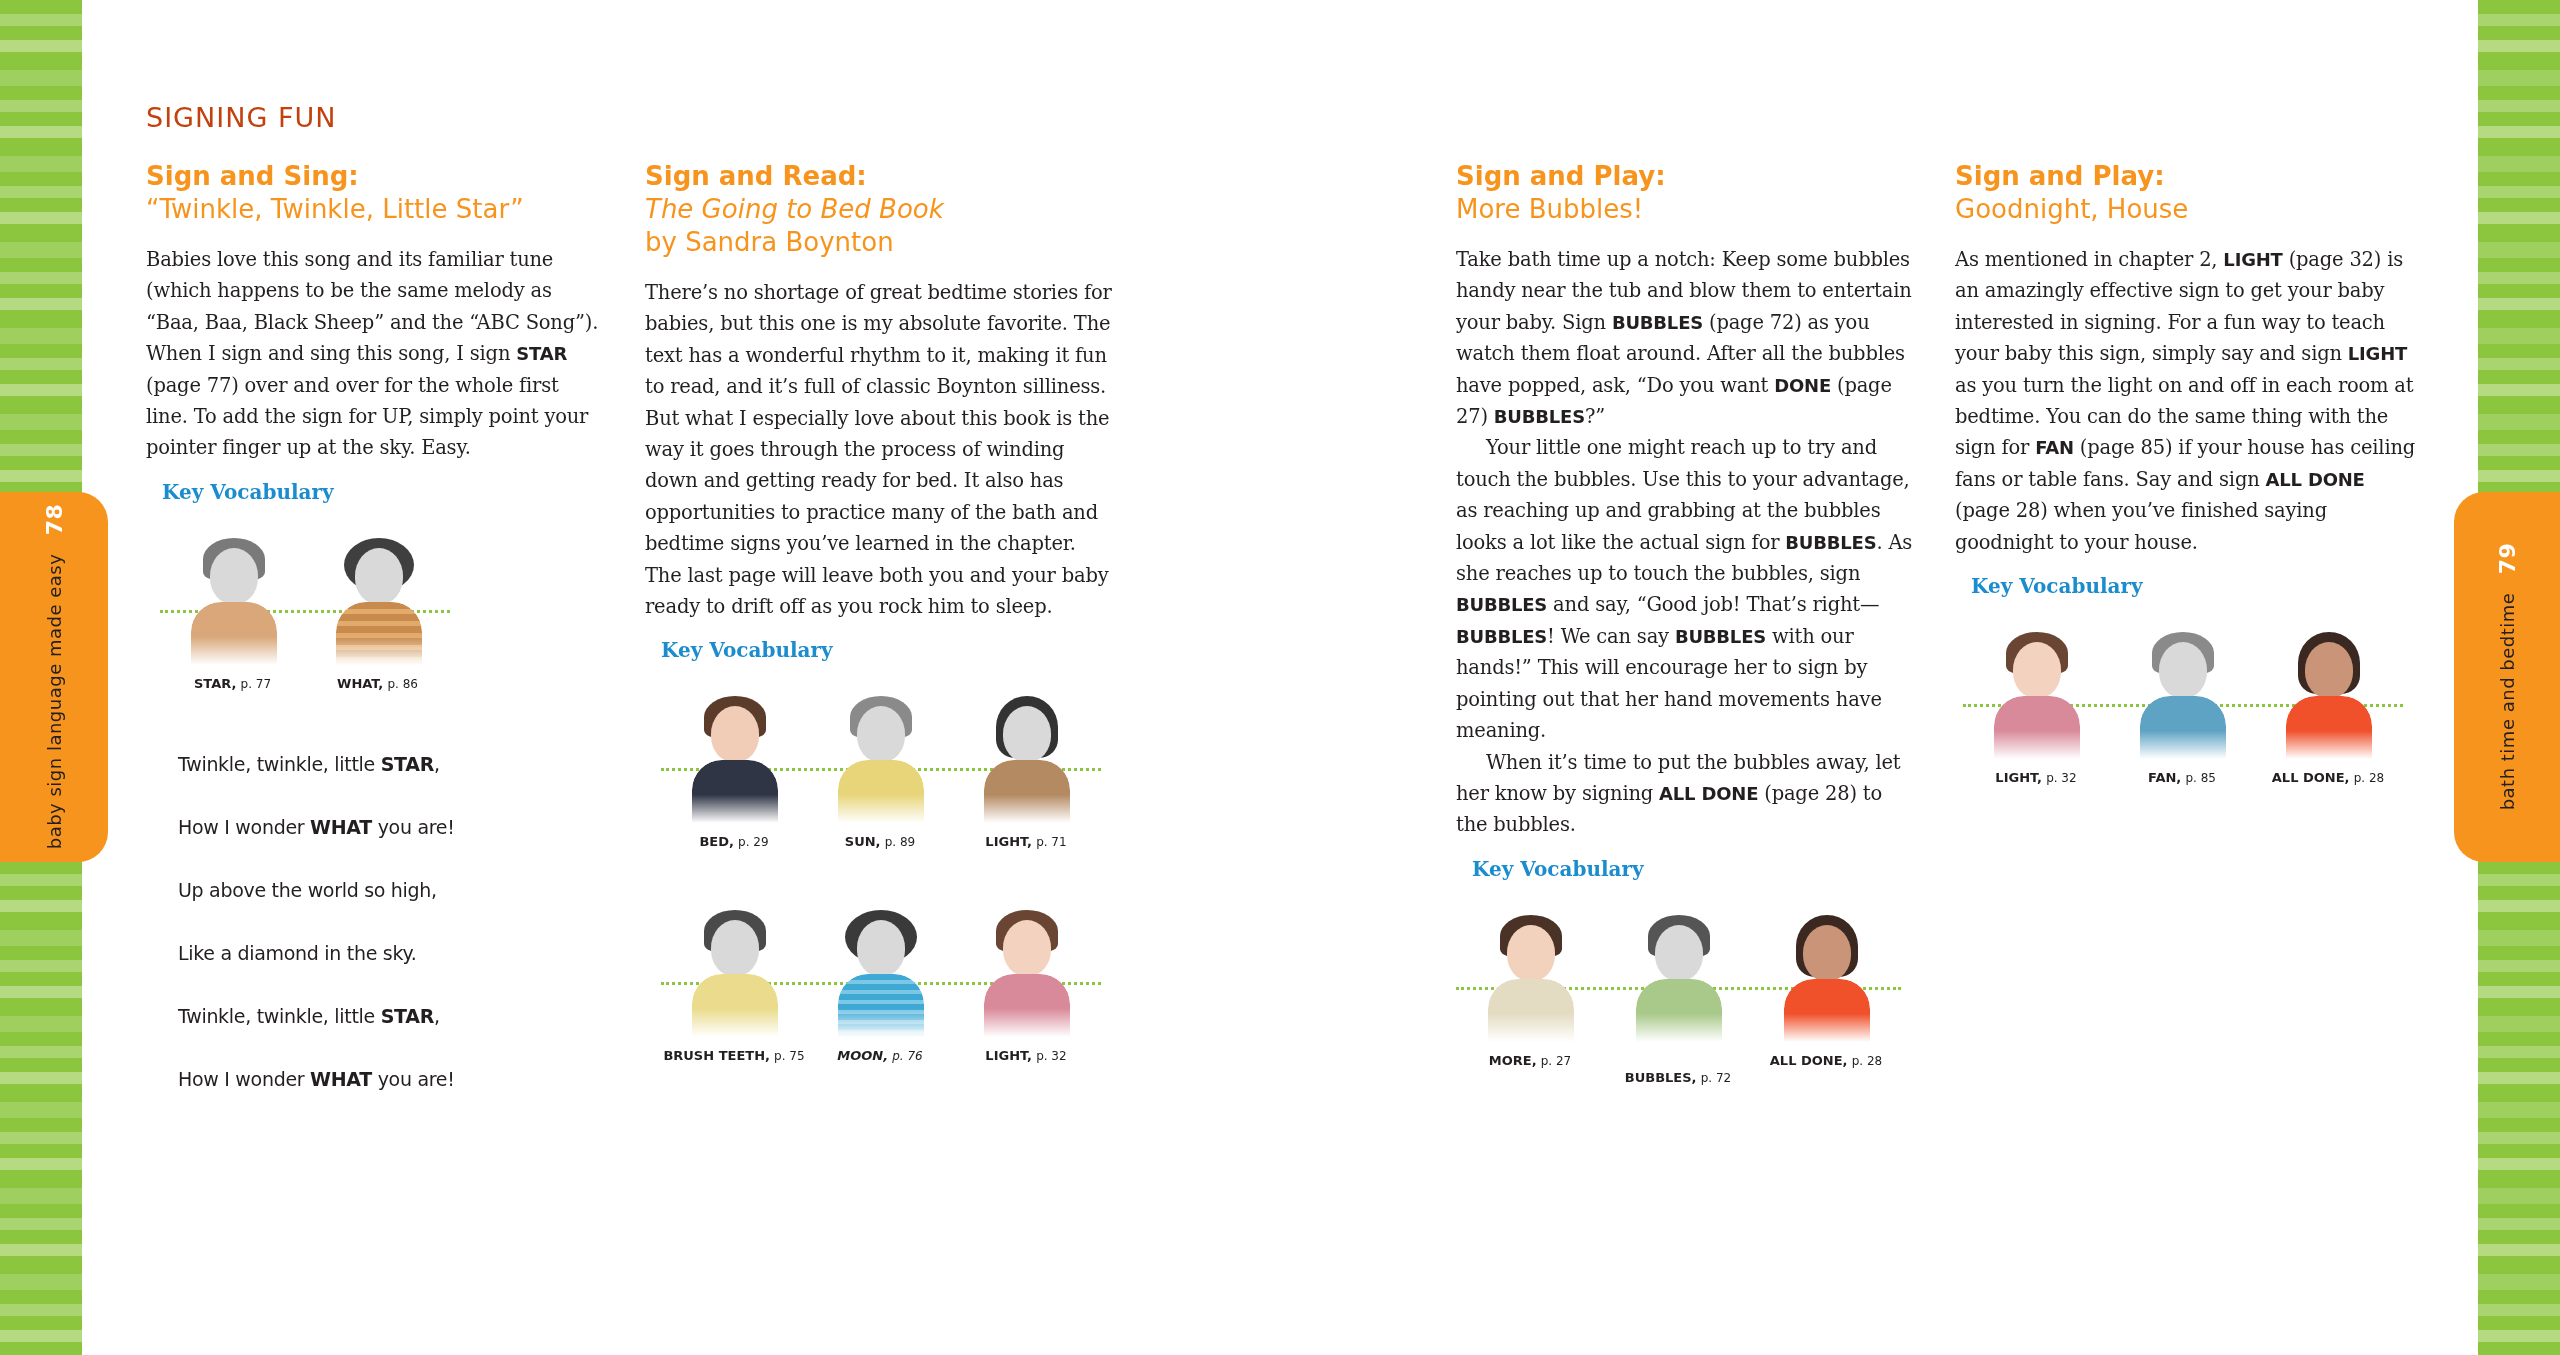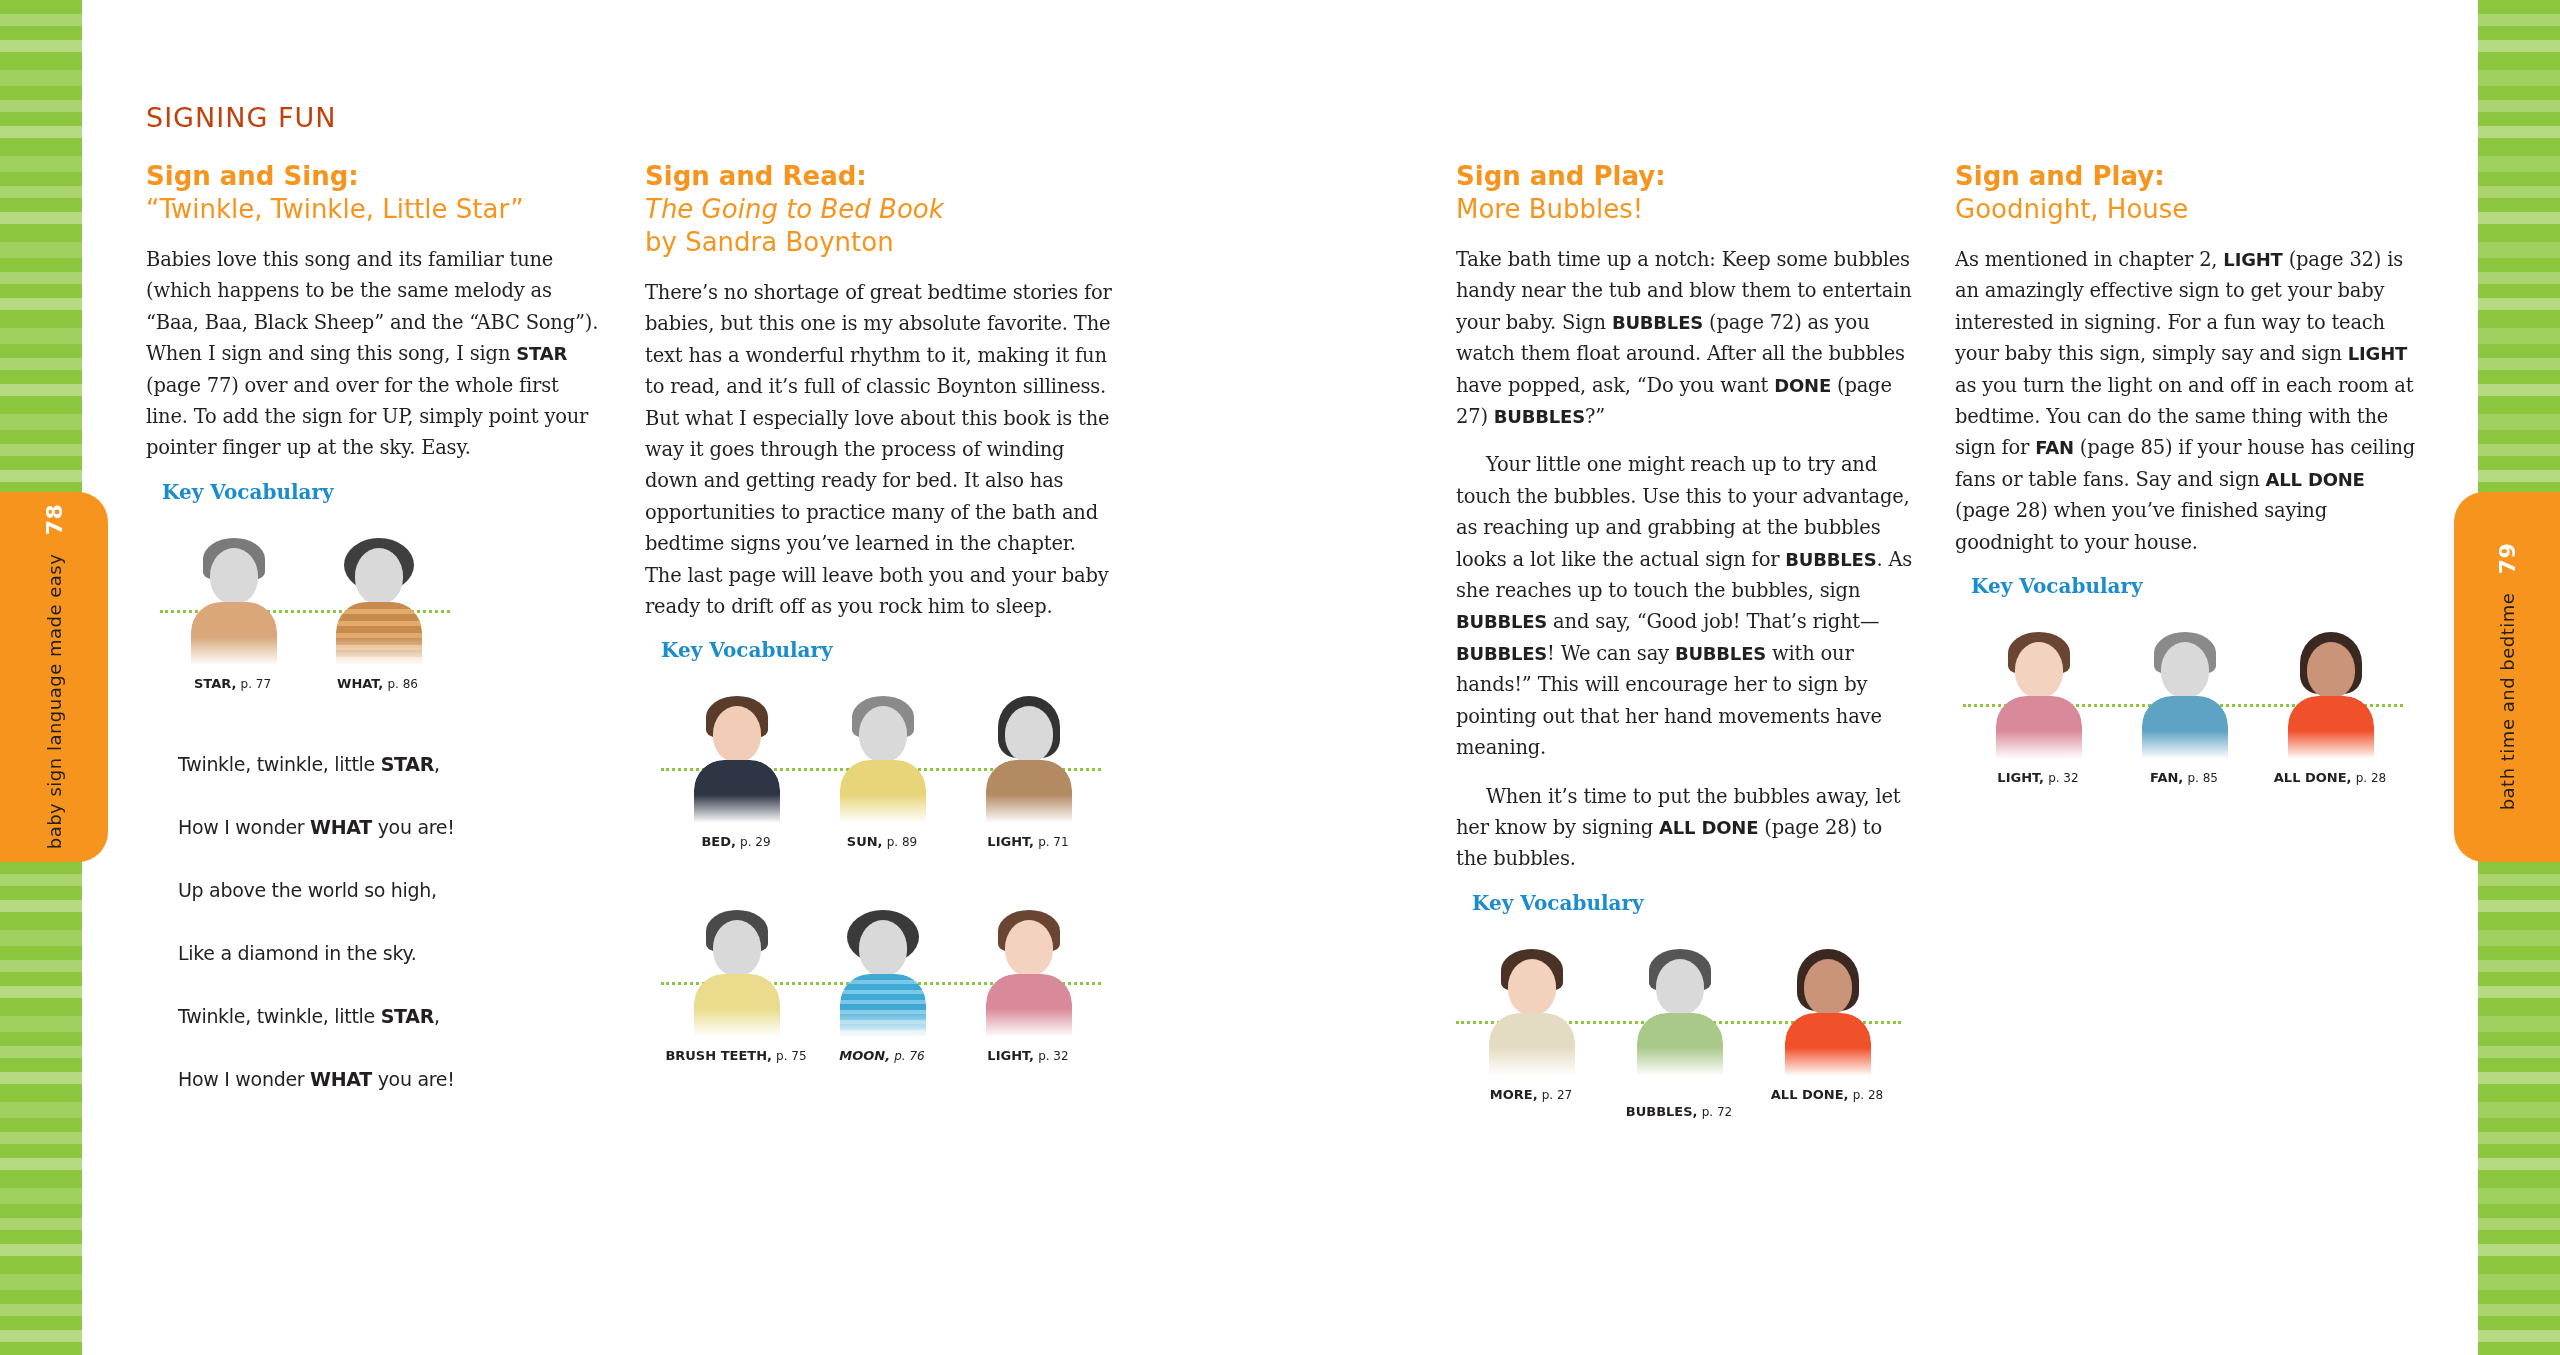--- a/index.html
+++ b/index.html
@@ -47,30 +47,30 @@
     }
     .col h3 {
       font-family: "DejaVu Sans", sans-serif; color: #f7941d; font-size: 26px;
       line-height: 33px; font-weight: normal;
     }
     .col h3.italic { font-style: italic; }
     .col p.body {
       margin-top: 18px; font-size: 19.5px; line-height: 31.4px; color: #231f20;
       letter-spacing: -0.2px;
     }
-    .col p.body.cont { margin-top: 17px; text-indent: 30px; }
+    .col p.body.cont { margin-top: 0; text-indent: 30px; }
     .col p.body b { font-family: "DejaVu Sans", sans-serif; font-size: 18px; font-weight: bold; }
 
     .kv-title {
       font-family: "DejaVu Serif", serif; font-weight: bold; color: #1b8ccd;
       font-size: 20px; margin-left: 16px; margin-top: 16px;
     }
 
     .vocab-row {
-      position: relative; display: flex; justify-content: flex-end; margin-top: 26px;
+      position: relative; display: flex; justify-content: flex-start; margin-top: 26px;
       height: 180px;
     }
     .vocab-row .guide {
       position: absolute; left: 0; right: 0; top: 80px; height: 0;
       border-top: 3px dotted #8cc63f;
     }
     .vocab-item {
       position: relative; width: 145px; display: flex; flex-direction: column; align-items: center;
     }
     .figure { position: relative; width: 120px; height: 135px; }

